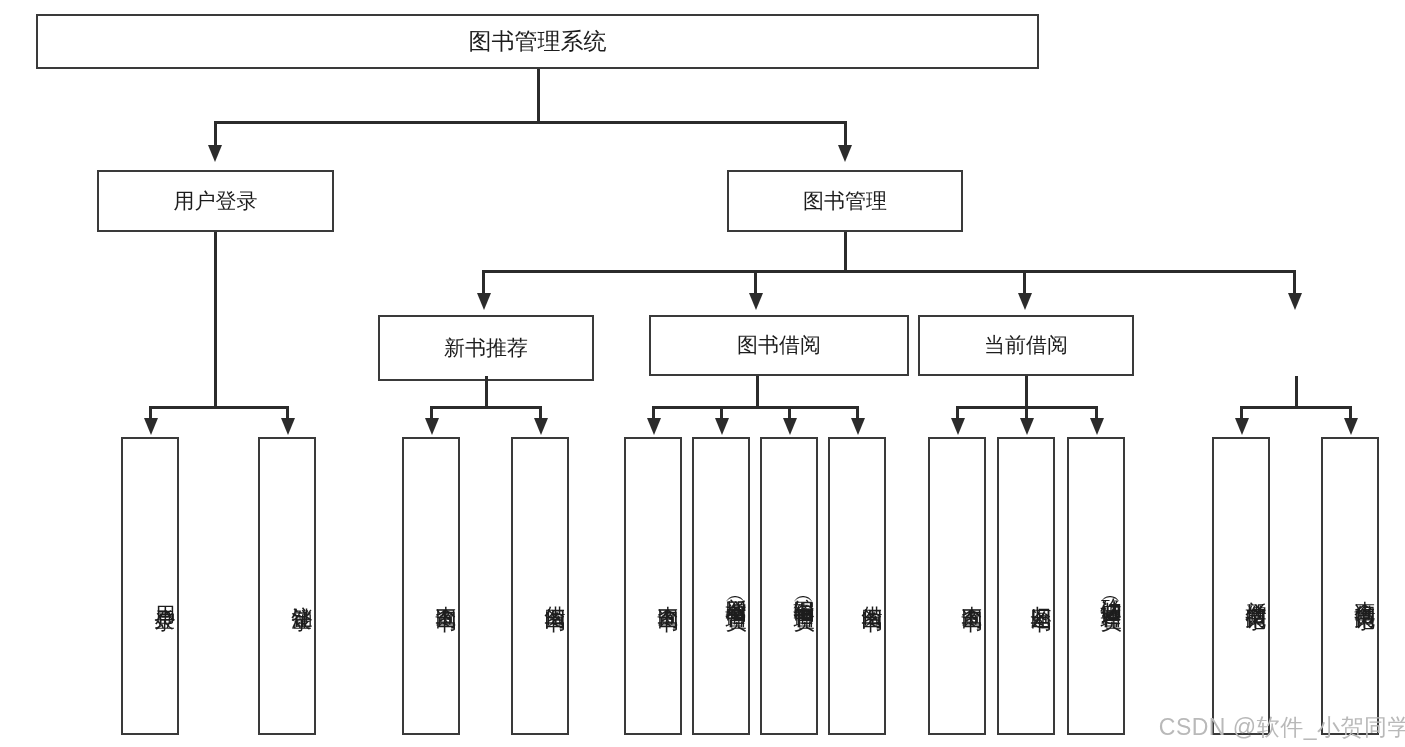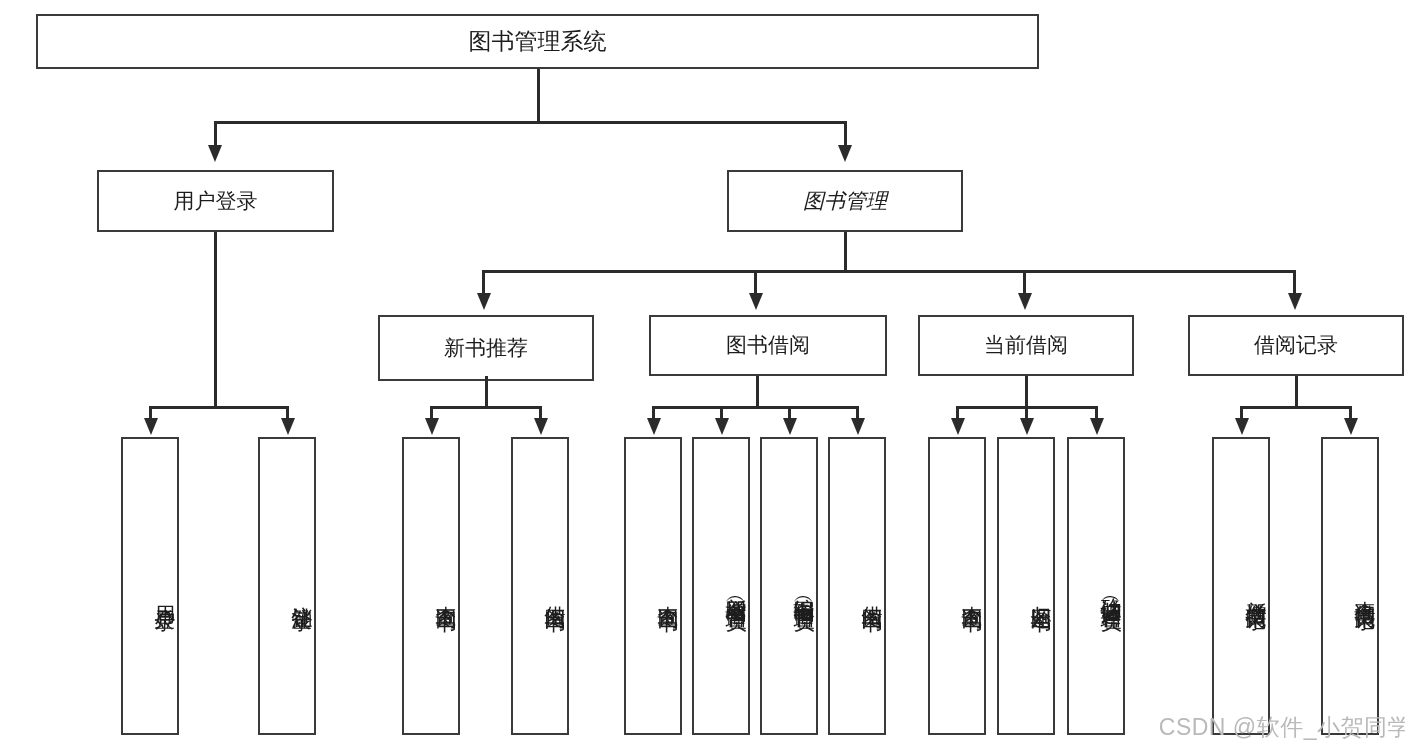--- a/index.html
+++ b/index.html
@@ -81,21 +81,21 @@
   <div class="edge h" style="left:198px; top:121px; width:632px; height:3px;"></div>
 
   <div class="edge v" style="left:198px; top:121px; width:3px; height:26px;"></div>
   <div class="arrow" style="left:192px; top:145px;"></div>
   <div class="edge v" style="left:828px; top:121px; width:3px; height:26px;"></div>
   <div class="arrow" style="left:822px; top:145px;"></div>
 
   <div class="node level1" style="left:81px; top:170px; width:237px; height:62px;">
     <span>用户登录</span>
   </div>
-  <div class="node level1" style="left:711px; top:170px; width:236px; height:62px;font-style:italic;">
+  <div class="node level1" style="left:711px; top:170px; width:236px; height:62px;">
     <span>图书管理</span>
   </div>
 
   <div class="edge v" style="left:198px; top:232px; width:3px; height:176px;"></div>
   <div class="edge h" style="left:133px; top:406px; width:140px; height:3px;"></div>
   <div class="edge v" style="left:133px; top:406px; width:3px; height:14px;"></div>
   <div class="arrow" style="left:128px; top:418px;"></div>
   <div class="edge v" style="left:270px; top:406px; width:3px; height:14px;"></div>
   <div class="arrow" style="left:265px; top:418px;"></div>
 
@@ -114,28 +114,25 @@
   <div class="edge v" style="left:738px; top:270px; width:3px; height:26px;"></div>
   <div class="arrow" style="left:733px; top:293px;"></div>
   <div class="edge v" style="left:1007px; top:270px; width:3px; height:26px;"></div>
   <div class="arrow" style="left:1002px; top:293px;"></div>
   <div class="edge v" style="left:1277px; top:270px; width:3px; height:26px;"></div>
   <div class="arrow" style="left:1272px; top:293px;"></div>
 
   <div class="node level2" style="left:362px; top:315px; width:216px; height:66px;">
     <span>新书推荐</span>
   </div>
-  <div class="node level2" style="left:633px; top:315px; width:238px; height:61px;">
+  <div class="node level2" style="left:633px; top:315px; width:260px; height:61px;">
     <span>图书借阅</span>
   </div>
   <div class="node level2" style="left:902px; top:315px; width:216px; height:61px;">
     <span>当前借阅</span>
-  </div>
-  <div class="node level2" style="left:1172px; top:315px; width:216px; height:61px;">
-    <span>借阅记录</span>
   </div>
 
   <div class="edge v" style="left:469px; top:376px; width:3px; height:32px;"></div>
   <div class="edge h" style="left:414px; top:406px; width:112px; height:3px;"></div>
   <div class="edge v" style="left:414px; top:406px; width:3px; height:14px;"></div>
   <div class="arrow" style="left:409px; top:418px;"></div>
   <div class="edge v" style="left:523px; top:406px; width:3px; height:14px;"></div>
   <div class="arrow" style="left:518px; top:418px;"></div>
 
   <div class="node leaf" style="left:386px; top:437px; width:58px; height:298px;">

